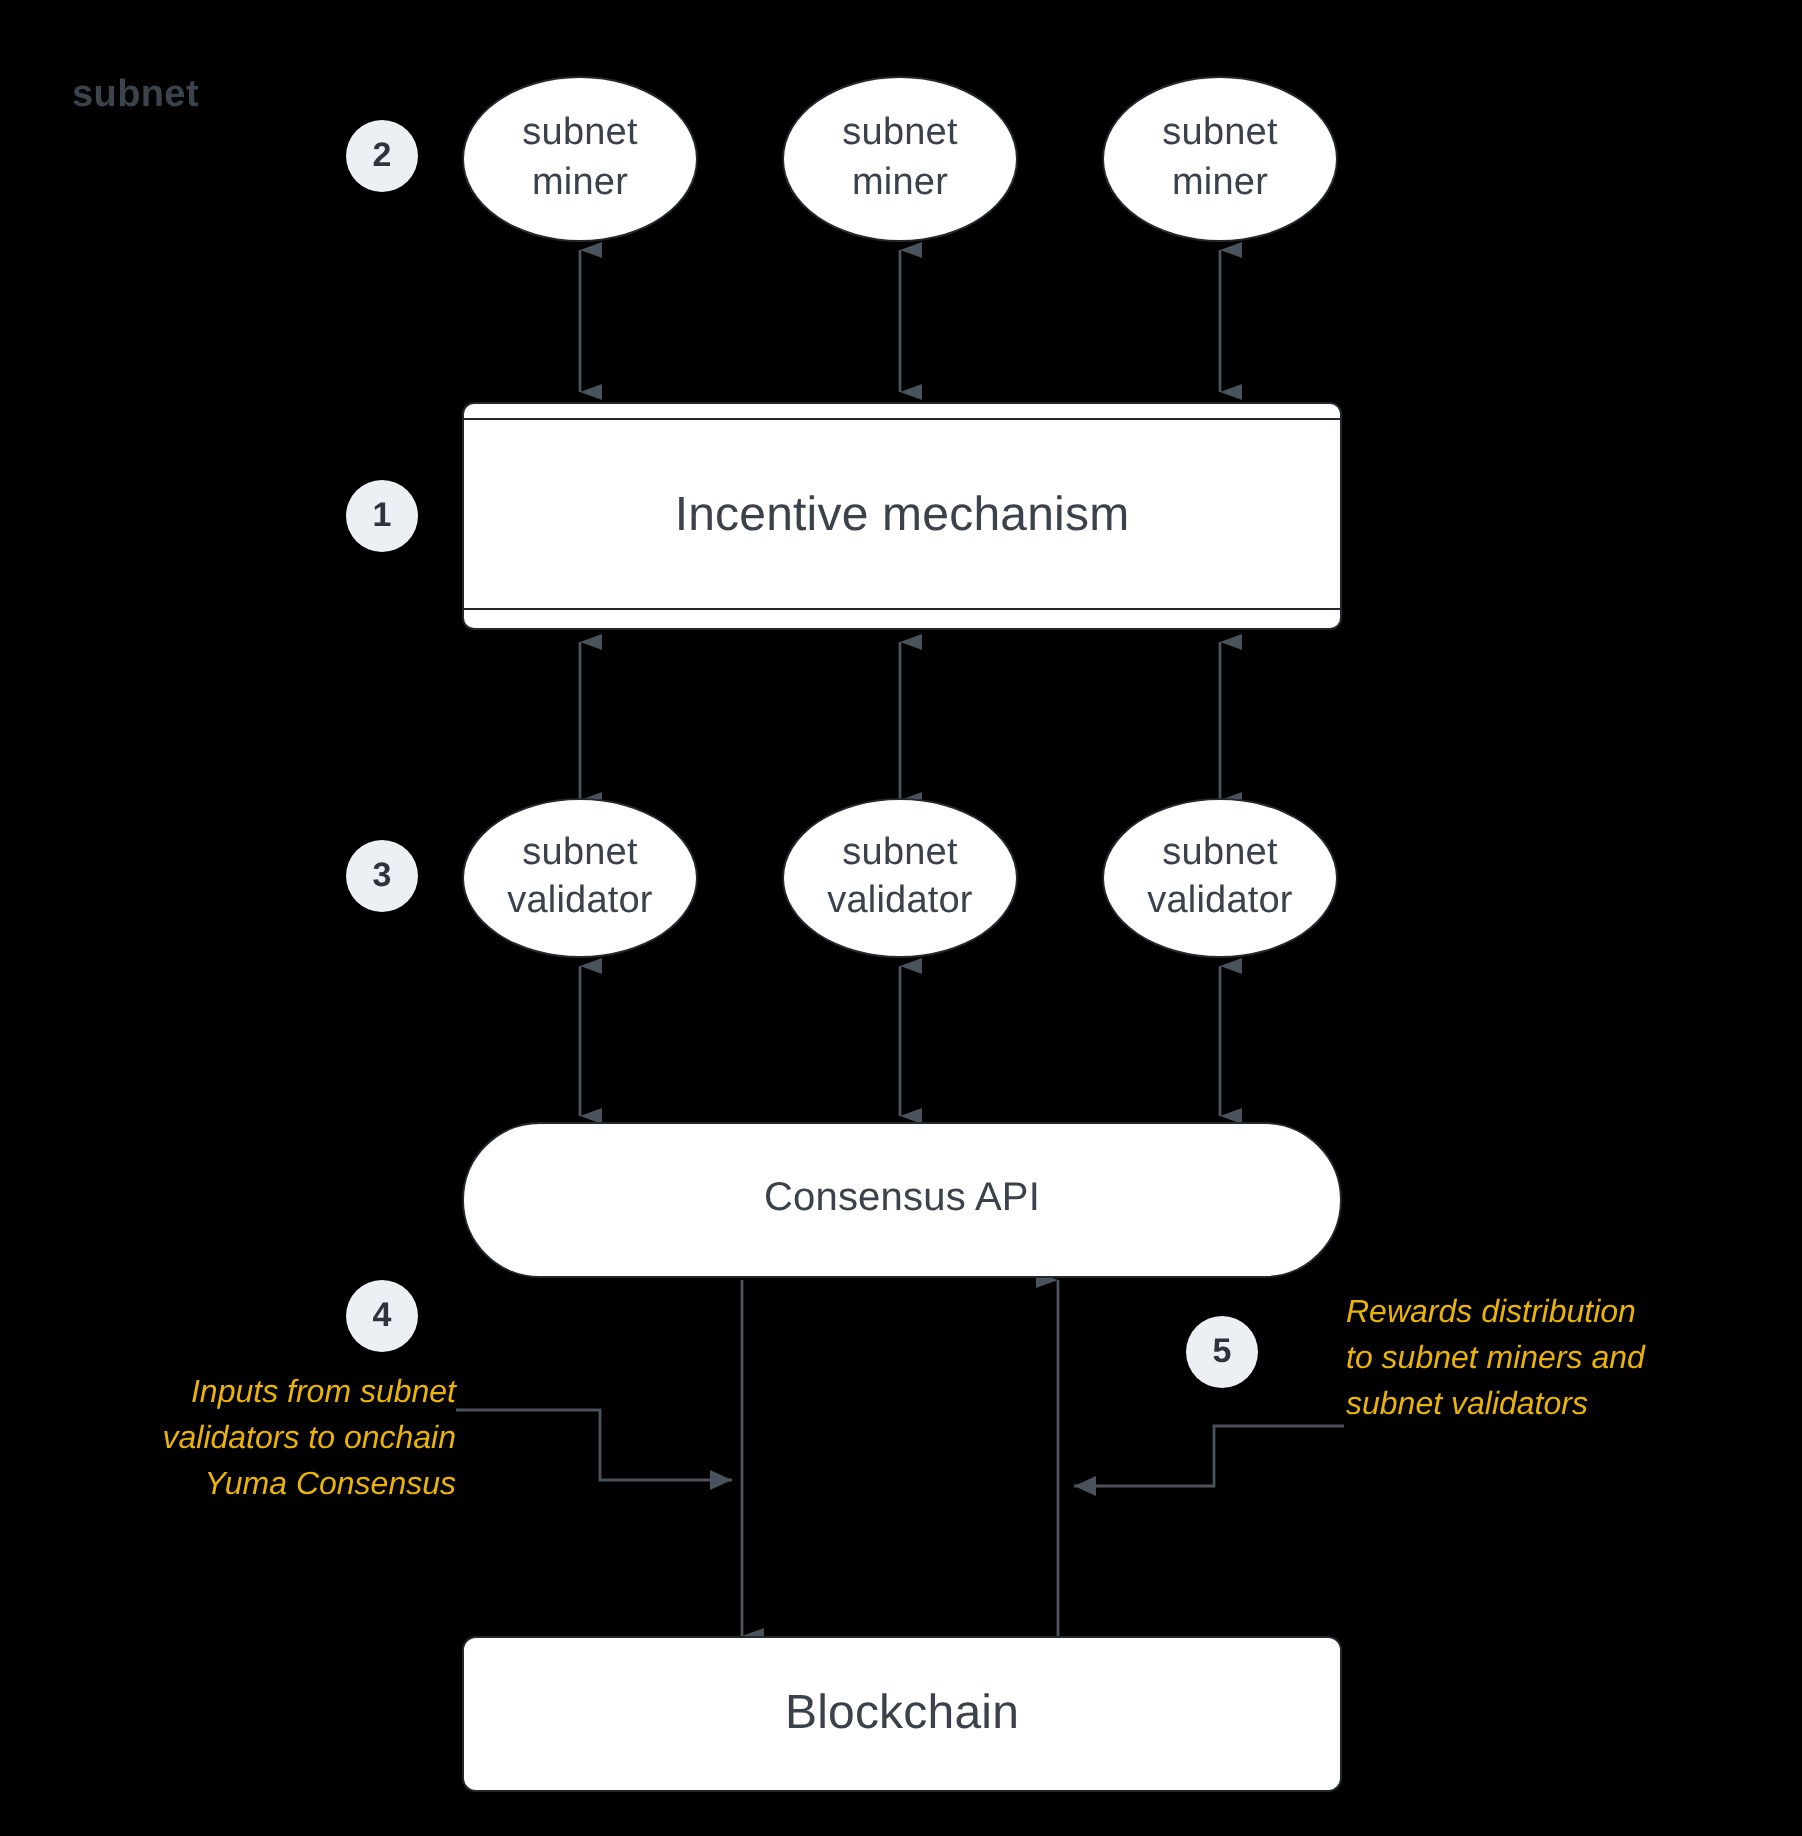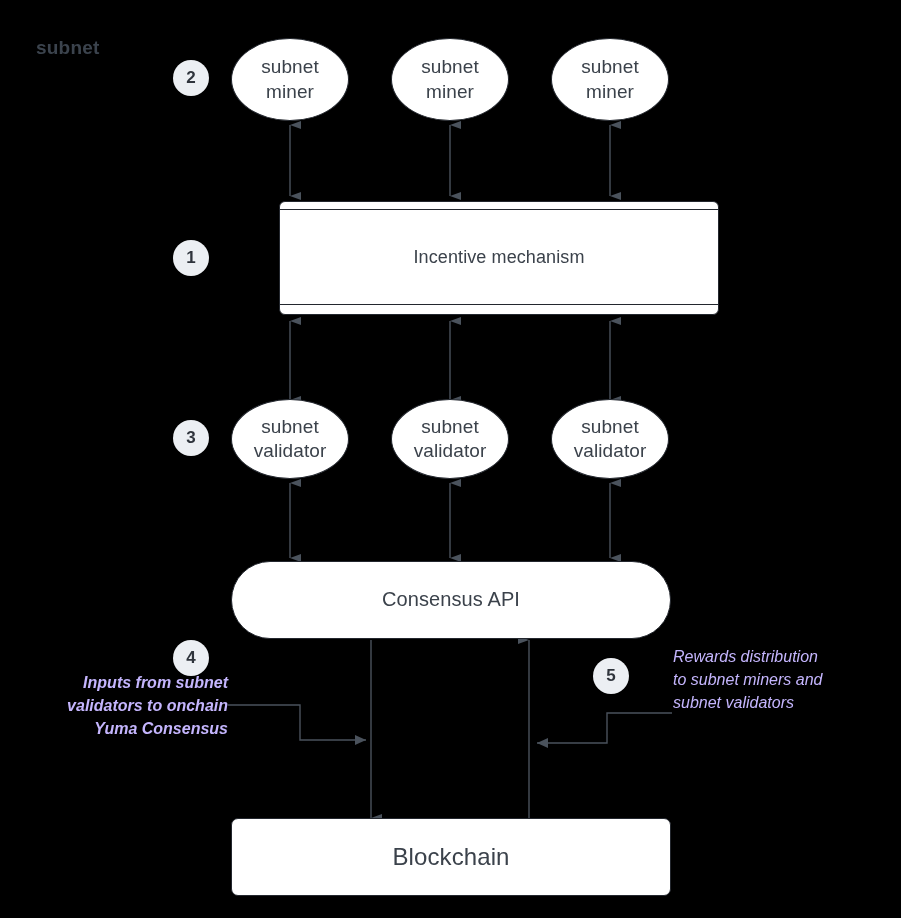--- a/index.html
+++ b/index.html
@@ -54,23 +54,22 @@
     border-radius: 46px;
     font-size: 20px;
   }
   .rect-node {
     border-radius: 7px;
     font-size: 24px;
   }
   
   .ruled-node {
     border-radius: 6px;
-    font-size: 18px;
+    font-size: 24px;
     position: absolute;
-    margin-left: 48px;
   }
   .ruled-node .rule {
     position: absolute;
     left: 0;
     right: 0;
     height: 1px;
     background: #23272e;
   }
   .ruled-node .rule.top { top: 7px; }
   .ruled-node .rule.bottom { bottom: 9px; }
@@ -94,21 +93,21 @@
   
   .title-label {
     position: absolute;
     color: #3b434d;
     font-size: 19px;
     font-weight: bold;
     letter-spacing: .2px;
   }
   .annot {
     position: absolute;
-    color: #c4b5fd;
+    color: #eab308;
     font-size: 16px;
     font-style: italic;
     line-height: 1.45;
     white-space: pre-line;
   }
   .annot.right-align { text-align: right; }
   .annot.left-align { text-align: left; }
 </style>
 </head>
 <body>
@@ -175,21 +174,21 @@
 
   <div class="node ellipse-node" style="left:231px; top:399px; width:118px; height:80px; white-space:pre-line;">subnet
 validator</div>
   <div class="node ellipse-node" style="left:391px; top:399px; width:118px; height:80px; white-space:pre-line;">subnet
 validator</div>
   <div class="node ellipse-node" style="left:551px; top:399px; width:118px; height:80px; white-space:pre-line;">subnet
 validator</div>
 
   <div class="node stadium-node" style="left:231px; top:561px; width:440px; height:78px;">Consensus API</div>
 
-  <div class="annot right-align" style="left:28px; top:671px; width:200px;font-weight:bold;">Inputs from subnet
+  <div class="annot right-align" style="left:28px; top:685px; width:200px;">Inputs from subnet
 validators to onchain
 Yuma Consensus</div>
   <div class="annot left-align" style="left:673px; top:645px; width:200px;">Rewards distribution
 to subnet miners and
 subnet validators</div>
 
   <div class="node rect-node" style="left:231px; top:818px; width:440px; height:78px;">Blockchain</div>
 
 </div>
 

